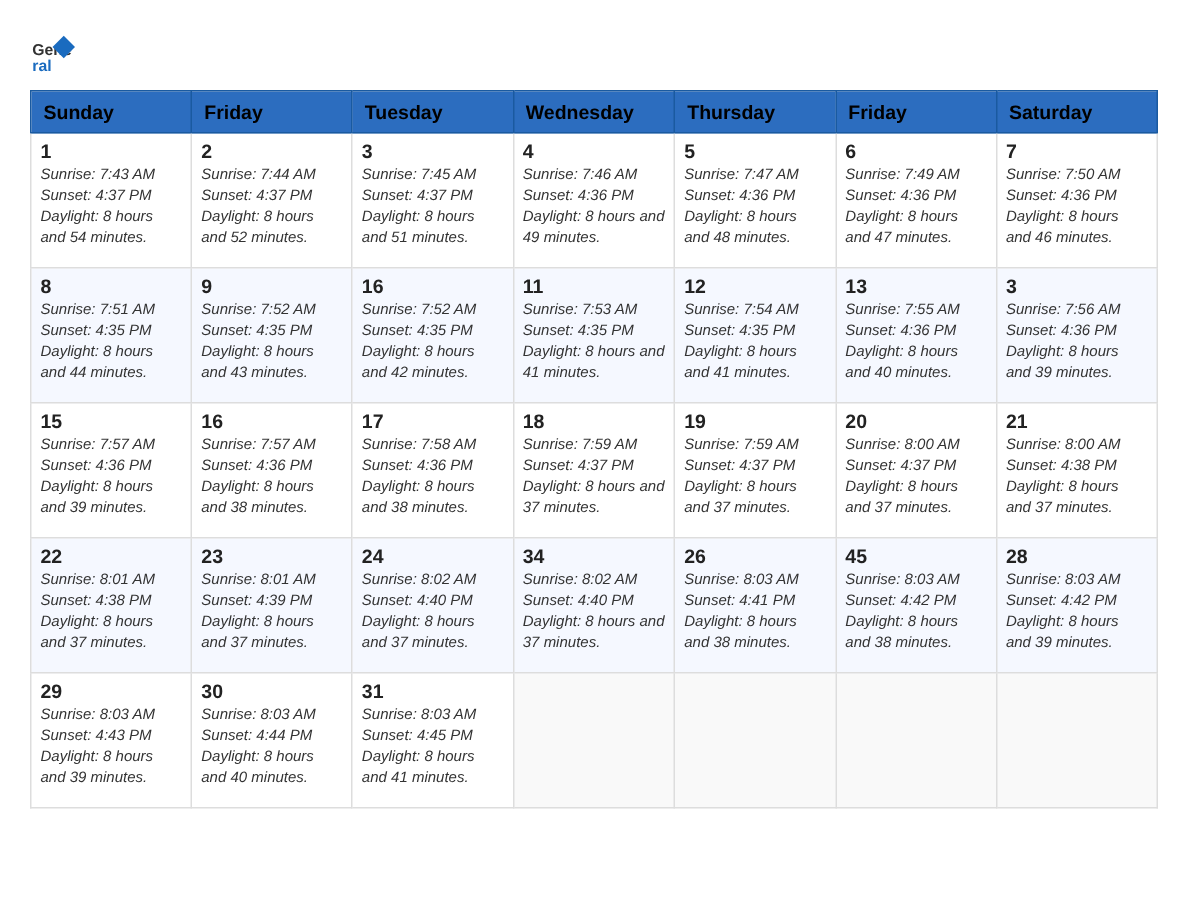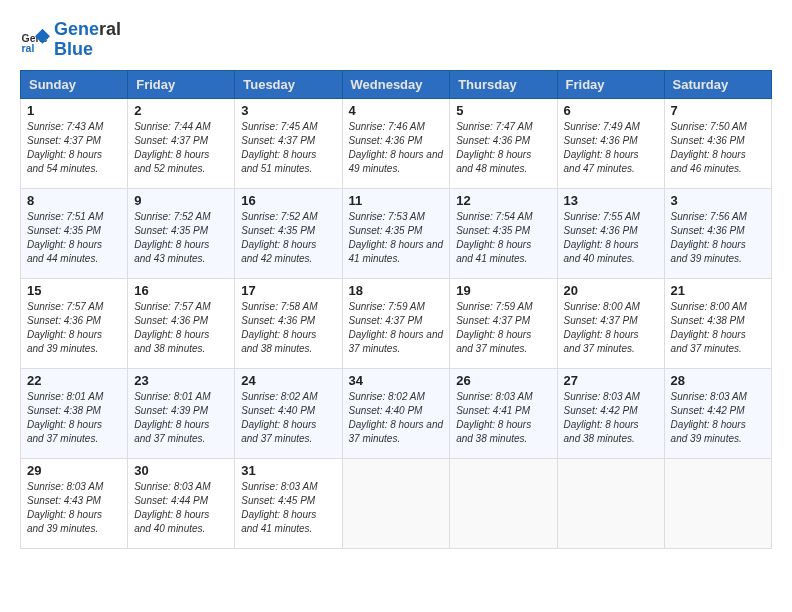--- a/index.html
+++ b/index.html
@@ -46,21 +46,21 @@
       font-size: 14px;
       color: #555;
     }
     .calendar {
       width: 100%;
       border-collapse: collapse;
       font-size: 11px;
     }
     .calendar th {
       background-color: #2c6dbf;
-      color: #e5e5e5;
+      color: #000000;
       text-align: left;
       padding: 6px 8px;
       font-size: 13px;
       font-weight: bold;
       border: 1px solid #1a5aa0;
       margin-top: 14px;
     }
     .calendar td {
       vertical-align: top;
       padding: 4px 6px;
@@ -95,25 +95,20 @@
 </head>
 <body>
 
 <div class="header-area">
   <div class="logo">
     <svg class="logo-icon" viewBox="0 0 40 40">
       <text x="2" y="22" font-size="14" font-weight="bold" fill="#333">Gene</text>
       <text x="2" y="36" font-size="14" font-weight="bold" fill="#1a6bbf">ral</text>
       <polygon points="30,5 40,15 30,25 20,15" fill="#1a6bbf"></polygon>
     </svg>
-    <div>
-      <div class="logo-text">
-        <span>Gene</span>ral<br><span>Blue</span>
-      </div>
-    </div>
   </div>
   <div class="title-area">
     <div class="calendar-title"></div>
     <div class="calendar-subtitle"></div>
   </div>
 </div>
 
 <table class="calendar">
   <thead>
     <tr>
@@ -336,21 +331,21 @@
       </td>
         <td>
         <span class="day-number">26</span>
         <span class="day-info">
           Sunrise: 8:03 AM<br>
           Sunset: 4:41 PM<br>
           Daylight: 8 hours and 38 minutes.
         </span>
       </td>
         <td>
-        <span class="day-number">27</span>
+        <span class="day-number">45</span>
         <span class="day-info">
           Sunrise: 8:03 AM<br>
           Sunset: 4:42 PM<br>
           Daylight: 8 hours and 38 minutes.
         </span>
       </td>
         <td>
         <span class="day-number">28</span>
         <span class="day-info">
           Sunrise: 8:03 AM<br>

